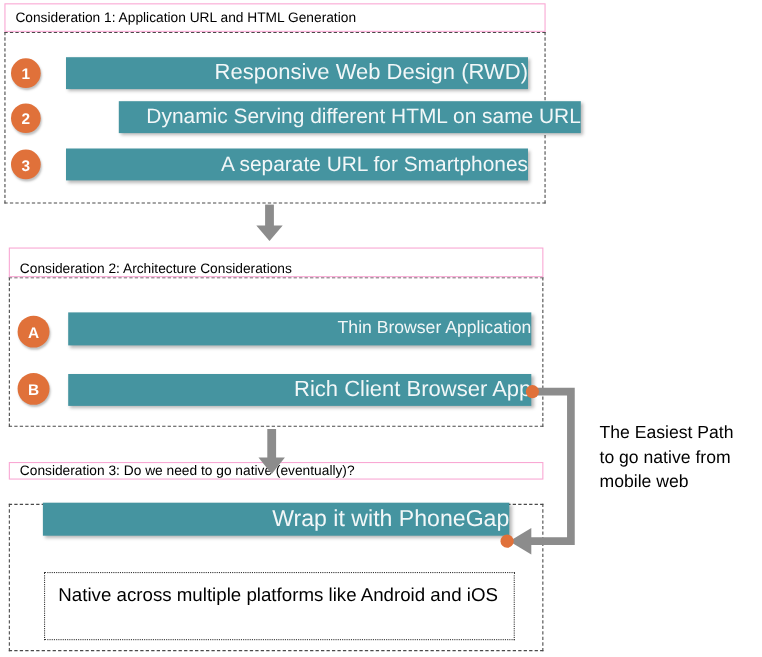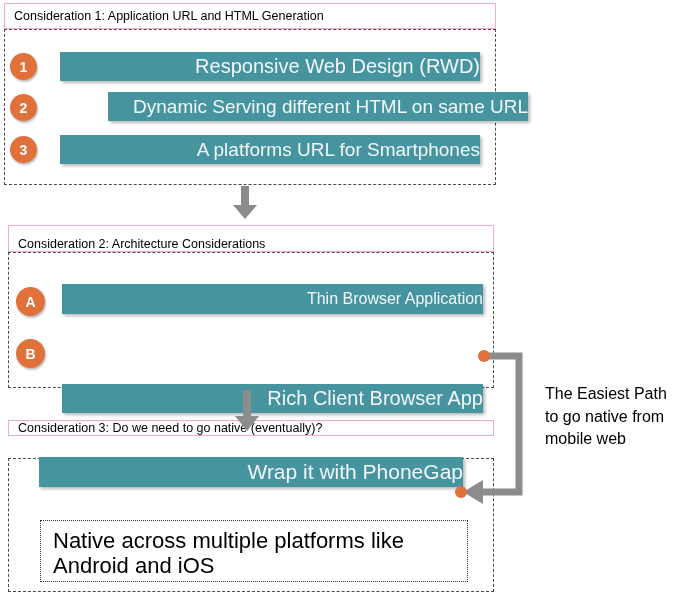--- a/index.html
+++ b/index.html
@@ -54,21 +54,21 @@
     display: flex;
     align-items: center;
     justify-content: center;
     box-shadow: 1px 2px 2px rgba(0,0,0,0.25);
     z-index: 3;
   }
   .note-box {
     position: absolute;
     box-sizing: border-box;
     border: 1px dotted #333333;
-    font-size: 22px;
+    font-size: 17px;
     line-height: 25px;
     color: #000000;
     padding: 7px 12px;
     z-index: 3;
   }
   .annotation {
     position: absolute;
     left: 545px;
     top: 383px;
     width: 150px;
@@ -106,39 +106,39 @@
     <span>2</span>
   </div>
   <div class="bar" style="left:60px; top:92px; width:420px; height:29px; font-size:19px;margin-left:48px;">
     <span>Dynamic Serving different HTML on same URL</span>
   </div>
 
   <div class="badge" style="left:10px; top:136px; width:27px; height:27px; font-size:14px;">
     <span>3</span>
   </div>
   <div class="bar" style="left:60px; top:135px; width:420px; height:29px; font-size:19px;">
-    <span>A platforms URL for Smartphones</span>
+    <span>A separate URL for Smartphones</span>
   </div>
 
   <div class="sec-header" style="left:8px; top:225px; width:486px; height:27px;align-items:flex-end;">
     <span>Consideration 2: Architecture Considerations</span>
   </div>
   <div class="sec-body" style="left:8px; top:252px; width:486px; height:136px;"></div>
 
   <div class="badge" style="left:16px; top:287px; width:29px; height:29px; font-size:14px;">
     <span>A</span>
   </div>
   <div class="bar" style="left:62px; top:284px; width:421px; height:30px; font-size:16px;">
     <span>Thin Browser Application</span>
   </div>
 
   <div class="badge" style="left:16px; top:339px; width:29px; height:29px; font-size:14px;">
     <span>B</span>
   </div>
-  <div class="bar" style="left:62px; top:340px; width:421px; height:29px; font-size:20px;margin-top:44px;">
+  <div class="bar" style="left:62px; top:340px; width:421px; height:29px; font-size:20px;">
     <span>Rich Client Browser App</span>
   </div>
 
   <div class="sec-header" style="left:8px; top:420px; width:486px; height:16px;">
     <span>Consideration 3: Do we need to go native (eventually)?</span>
   </div>
   <div class="sec-body" style="left:8px; top:458px; width:486px; height:134px;"></div>
 
   <div class="bar" style="left:39px; top:457px; width:424px; height:30px; font-size:21px;">
     <span>Wrap it with PhoneGap</span>

